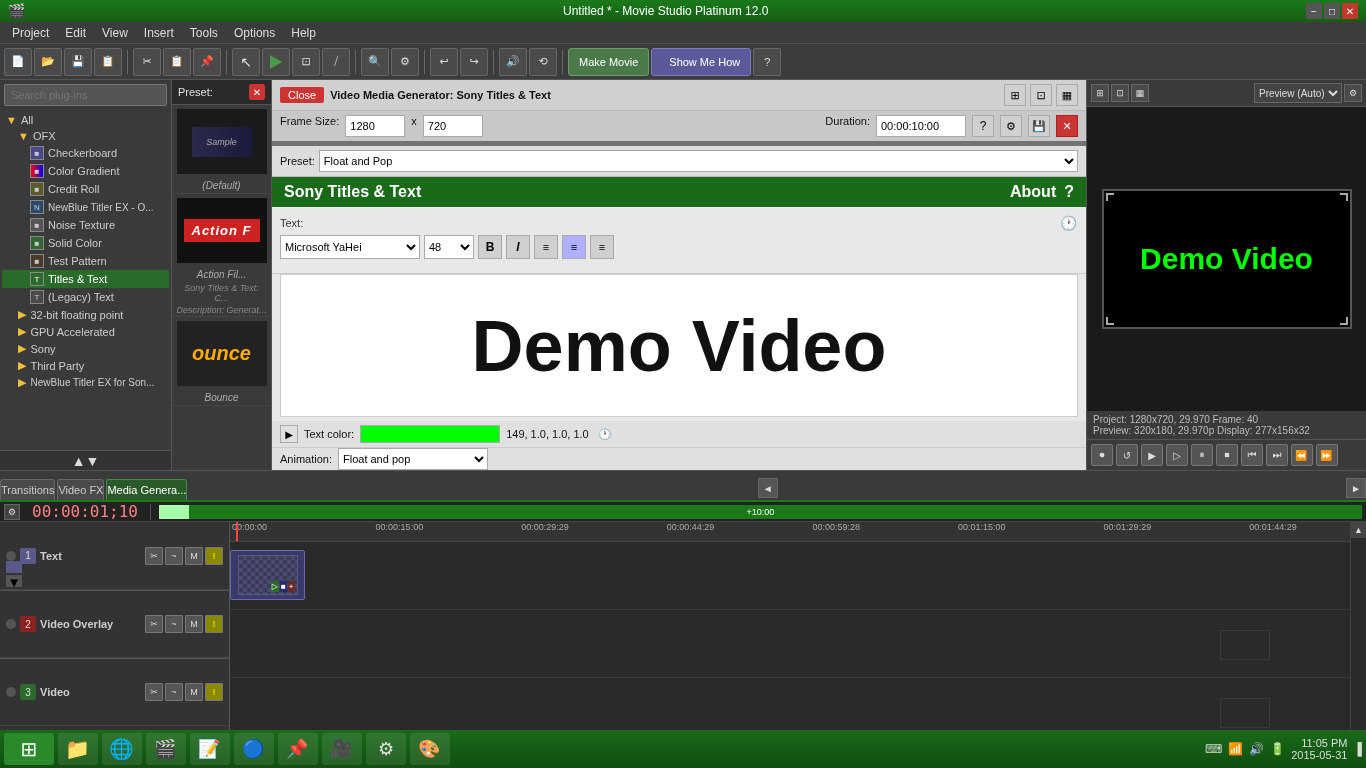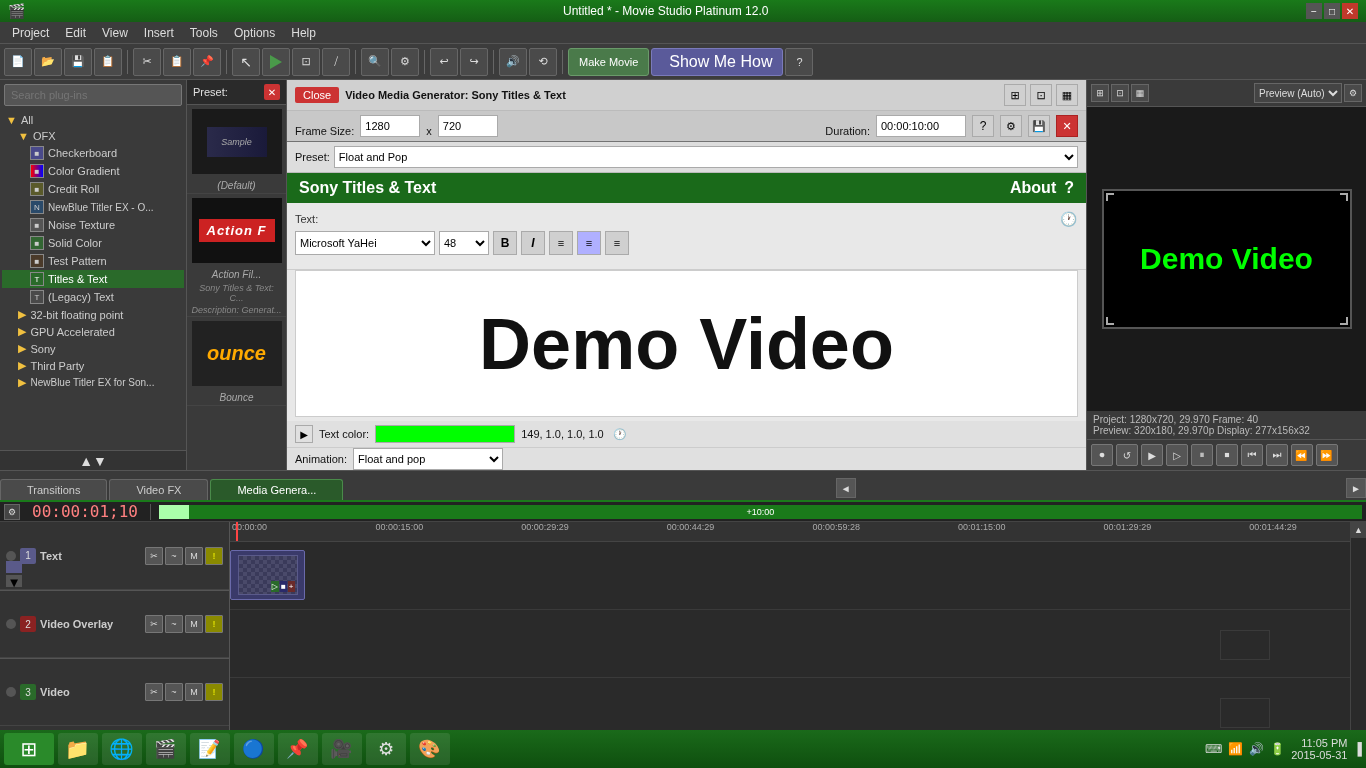--- a/index.html
+++ b/index.html
@@ -23,21 +23,21 @@
     .toolbar { background: #3c3c3c; height: 36px; display: flex; align-items: center; padding: 0 4px; border-bottom: 1px solid #555; gap: 2px; }
     .toolbar-btn { width: 28px; height: 28px; background: #4a4a4a; border: 1px solid #666; cursor: pointer; display: flex; align-items: center; justify-content: center; font-size: 11px; color: #ddd; border-radius: 2px; }
     .toolbar-separator { width: 1px; height: 24px; background: #666; margin: 0 3px; }
     .toolbar-make-movie { background: #4a7a4a; border: 1px solid #6a9a6a; padding: 0 10px; height: 28px; color: white; cursor: pointer; display: flex; align-items: center; gap: 4px; border-radius: 3px; font-size: 12px; }
     .toolbar-show-how { background: #5a5a9a; border: 1px solid #7a7aba; padding: 0 10px; height: 28px; color: white; cursor: pointer; display: flex; align-items: center; gap: 4px; border-radius: 3px; font-size: 12px; }
 
     
     .main-content { display: flex; height: calc(768px - 22px - 22px - 36px - 30px - 38px); }
 
     
-    .left-panel { width: 187px; background: #3a3a3a; border-right: 1px solid #555; display: flex; flex-direction: column; }
+    .left-panel { width: 172px; background: #3a3a3a; border-right: 1px solid #555; display: flex; flex-direction: column; }
     .search-bar { padding: 4px; }
     .search-input { width: 100%; height: 22px; background: #555; border: 1px solid #777; color: #ddd; padding: 0 6px; font-size: 11px; border-radius: 2px; }
     .plugin-tree { flex: 1; overflow-y: auto; padding: 2px; }
     .tree-item { display: flex; align-items: center; gap: 4px; padding: 2px 4px; cursor: pointer; font-size: 11px; color: #ccc; }
     .tree-item.selected { background: #2a6a2a; color: white; }
     .tree-item-indent { padding-left: 16px; }
     .tree-item-indent2 { padding-left: 28px; }
     .folder-icon { color: #f0c040; font-size: 11px; }
     .plugin-icon { width: 14px; height: 14px; background: #666; border: 1px solid #888; font-size: 8px; display: flex; align-items: center; justify-content: center; }
 
@@ -76,21 +76,21 @@
     .preview-toolbar { background: #3a3a3a; padding: 3px 4px; display: flex; align-items: center; gap: 2px; border-bottom: 1px solid #555; font-size: 10px; }
     .preview-area { flex: 1; background: #1a1a1a; display: flex; align-items: center; justify-content: center; position: relative; }
     .preview-video { width: 250px; height: 140px; background: #000; position: relative; overflow: hidden; border: 2px solid #555; }
     .preview-demo-text { color: #00ff00; font-size: 30px; font-weight: 900; font-family: Arial Black, sans-serif; position: absolute; top: 50%; left: 50%; transform: translate(-50%, -50%); white-space: nowrap; }
     .preview-info { background: #3a3a3a; padding: 3px 6px; font-size: 10px; color: #bbb; }
     .preview-controls { background: #3a3a3a; padding: 4px; display: flex; align-items: center; gap: 3px; border-top: 1px solid #555; }
     .ctrl-btn { width: 22px; height: 22px; background: #555; border: 1px solid #777; color: #ddd; cursor: pointer; display: flex; align-items: center; justify-content: center; font-size: 10px; border-radius: 2px; }
 
     
     .bottom-tabs { height: 30px; background: #3a3a3a; display: flex; align-items: flex-end; border-top: 1px solid #555; }
-    .tab { padding: 4px 26px; background: #4a4a4a; border: 1px solid #666; border-bottom: none; cursor: pointer; font-size: 11px; color: #ccc; margin-right: 2px; border-radius: 3px 3px 0 0; }
+    .tab { padding: 4px 0; background: #4a4a4a; border: 1px solid #666; border-bottom: none; cursor: pointer; font-size: 11px; color: #ccc; margin-right: 2px; border-radius: 3px 3px 0 0; }
     .tab.active { background: #2a5a2a; color: white; border-color: #4a8a4a; }
     .tab-nav { width: 20px; height: 20px; background: #555; border: 1px solid #666; cursor: pointer; display: flex; align-items: center; justify-content: center; font-size: 10px; color: #ddd; margin-left: auto; margin-bottom: 2px; }
 
     
     .timeline { height: 250px; background: #2a2a2a; border-top: 2px solid #1a7a1a; display: flex; flex-direction: column; }
     .timeline-header { height: 20px; background: #222; display: flex; align-items: center; padding: 0 4px; gap: 4px; border-bottom: 1px solid #444; }
     .timecode { color: #ff8080; font-size: 16px; font-family: monospace; padding: 0 8px; }
     .timeline-ruler { height: 20px; background: #333; display: flex; position: relative; overflow: hidden; border-bottom: 1px solid #444; }
     .track-labels { width: 230px; background: #333; border-right: 1px solid #555; }
     .track-label { height: 68px; border-bottom: 1px solid #444; display: flex; align-items: center; padding: 0 6px; gap: 4px; font-size: 11px; color: #ccc; }
@@ -163,21 +163,21 @@
   <button class="toolbar-btn">🔍</button>
   <button class="toolbar-btn">⚙</button>
   <div class="toolbar-separator"></div>
   <button class="toolbar-btn">↩</button>
   <button class="toolbar-btn">↪</button>
   <div class="toolbar-separator"></div>
   <button class="toolbar-btn">🔊</button>
   <button class="toolbar-btn">⟲</button>
   <div class="toolbar-separator"></div>
   <button class="toolbar-make-movie" style="font-size:11px;">Make Movie</button>
-  <button class="toolbar-show-how" style="font-size:16px;padding-left:17px;">Show Me How</button>
+  <button class="toolbar-show-how" style="font-size:11px;padding-left:17px;">Show Me How</button>
   <button class="toolbar-btn">?</button>
 </div>
 
 <div class="main-content" style="height: 390px;">
 
   <div class="left-panel">
     <div class="search-bar">
       <input class="search-input" type="text" placeholder="Search plug-ins" style="">
     </div>
     <div class="plugin-tree">
@@ -304,21 +304,21 @@
     <div class="gen-title-bar" style="background:#d0d0d0; color:#111;gap:6px;">
       <button class="close-btn">Close</button>
       <span style="font-size:11px; color:#111; font-weight:bold;">Video Media Generator: Sony Titles &amp; Text</span>
       <div style="display:flex; gap:4px; margin-left:auto;">
         <button style="width:22px;height:22px;background:#d0d0d0;border:1px solid #aaa;cursor:pointer;font-size:11px;">⊞</button>
         <button style="width:22px;height:22px;background:#d0d0d0;border:1px solid #aaa;cursor:pointer;font-size:11px;">⊡</button>
         <button style="width:22px;height:22px;background:#d0d0d0;border:1px solid #aaa;cursor:pointer;font-size:11px;">▦</button>
       </div>
     </div>
 
-    <div style="background:#c8c8c8; padding:4px 8px; display:flex; align-items:flex-end; gap:6px; border-bottom:1px solid #737373; font-size:11px; color:#111;">
+    <div style="background:#c8c8c8; padding:4px 8px; display:flex; align-items:flex-start; gap:6px; border-bottom:5px solid #737373; font-size:11px; color:#111;">
       <span>Frame Size:</span>
       <input class="gen-input" type="text" value="1280" style="">
       <span>x</span>
       <input class="gen-input" type="text" value="720" style="">
       <span style="flex:1;"></span>
       <span>Duration:</span>
       <input class="gen-input" type="text" style="width: 90px;" value="00:00:10:00">
       <button style="width:22px;height:22px;background:#d0d0d0;border:1px solid #aaa;cursor:pointer;font-size:12px;">?</button>
       <button style="width:22px;height:22px;background:#d0d0d0;border:1px solid #aaa;cursor:pointer;font-size:11px;">⚙</button>
       <button style="width:22px;height:22px;background:#d0d0d0;border:1px solid #aaa;cursor:pointer;font-size:11px;">💾</button>

